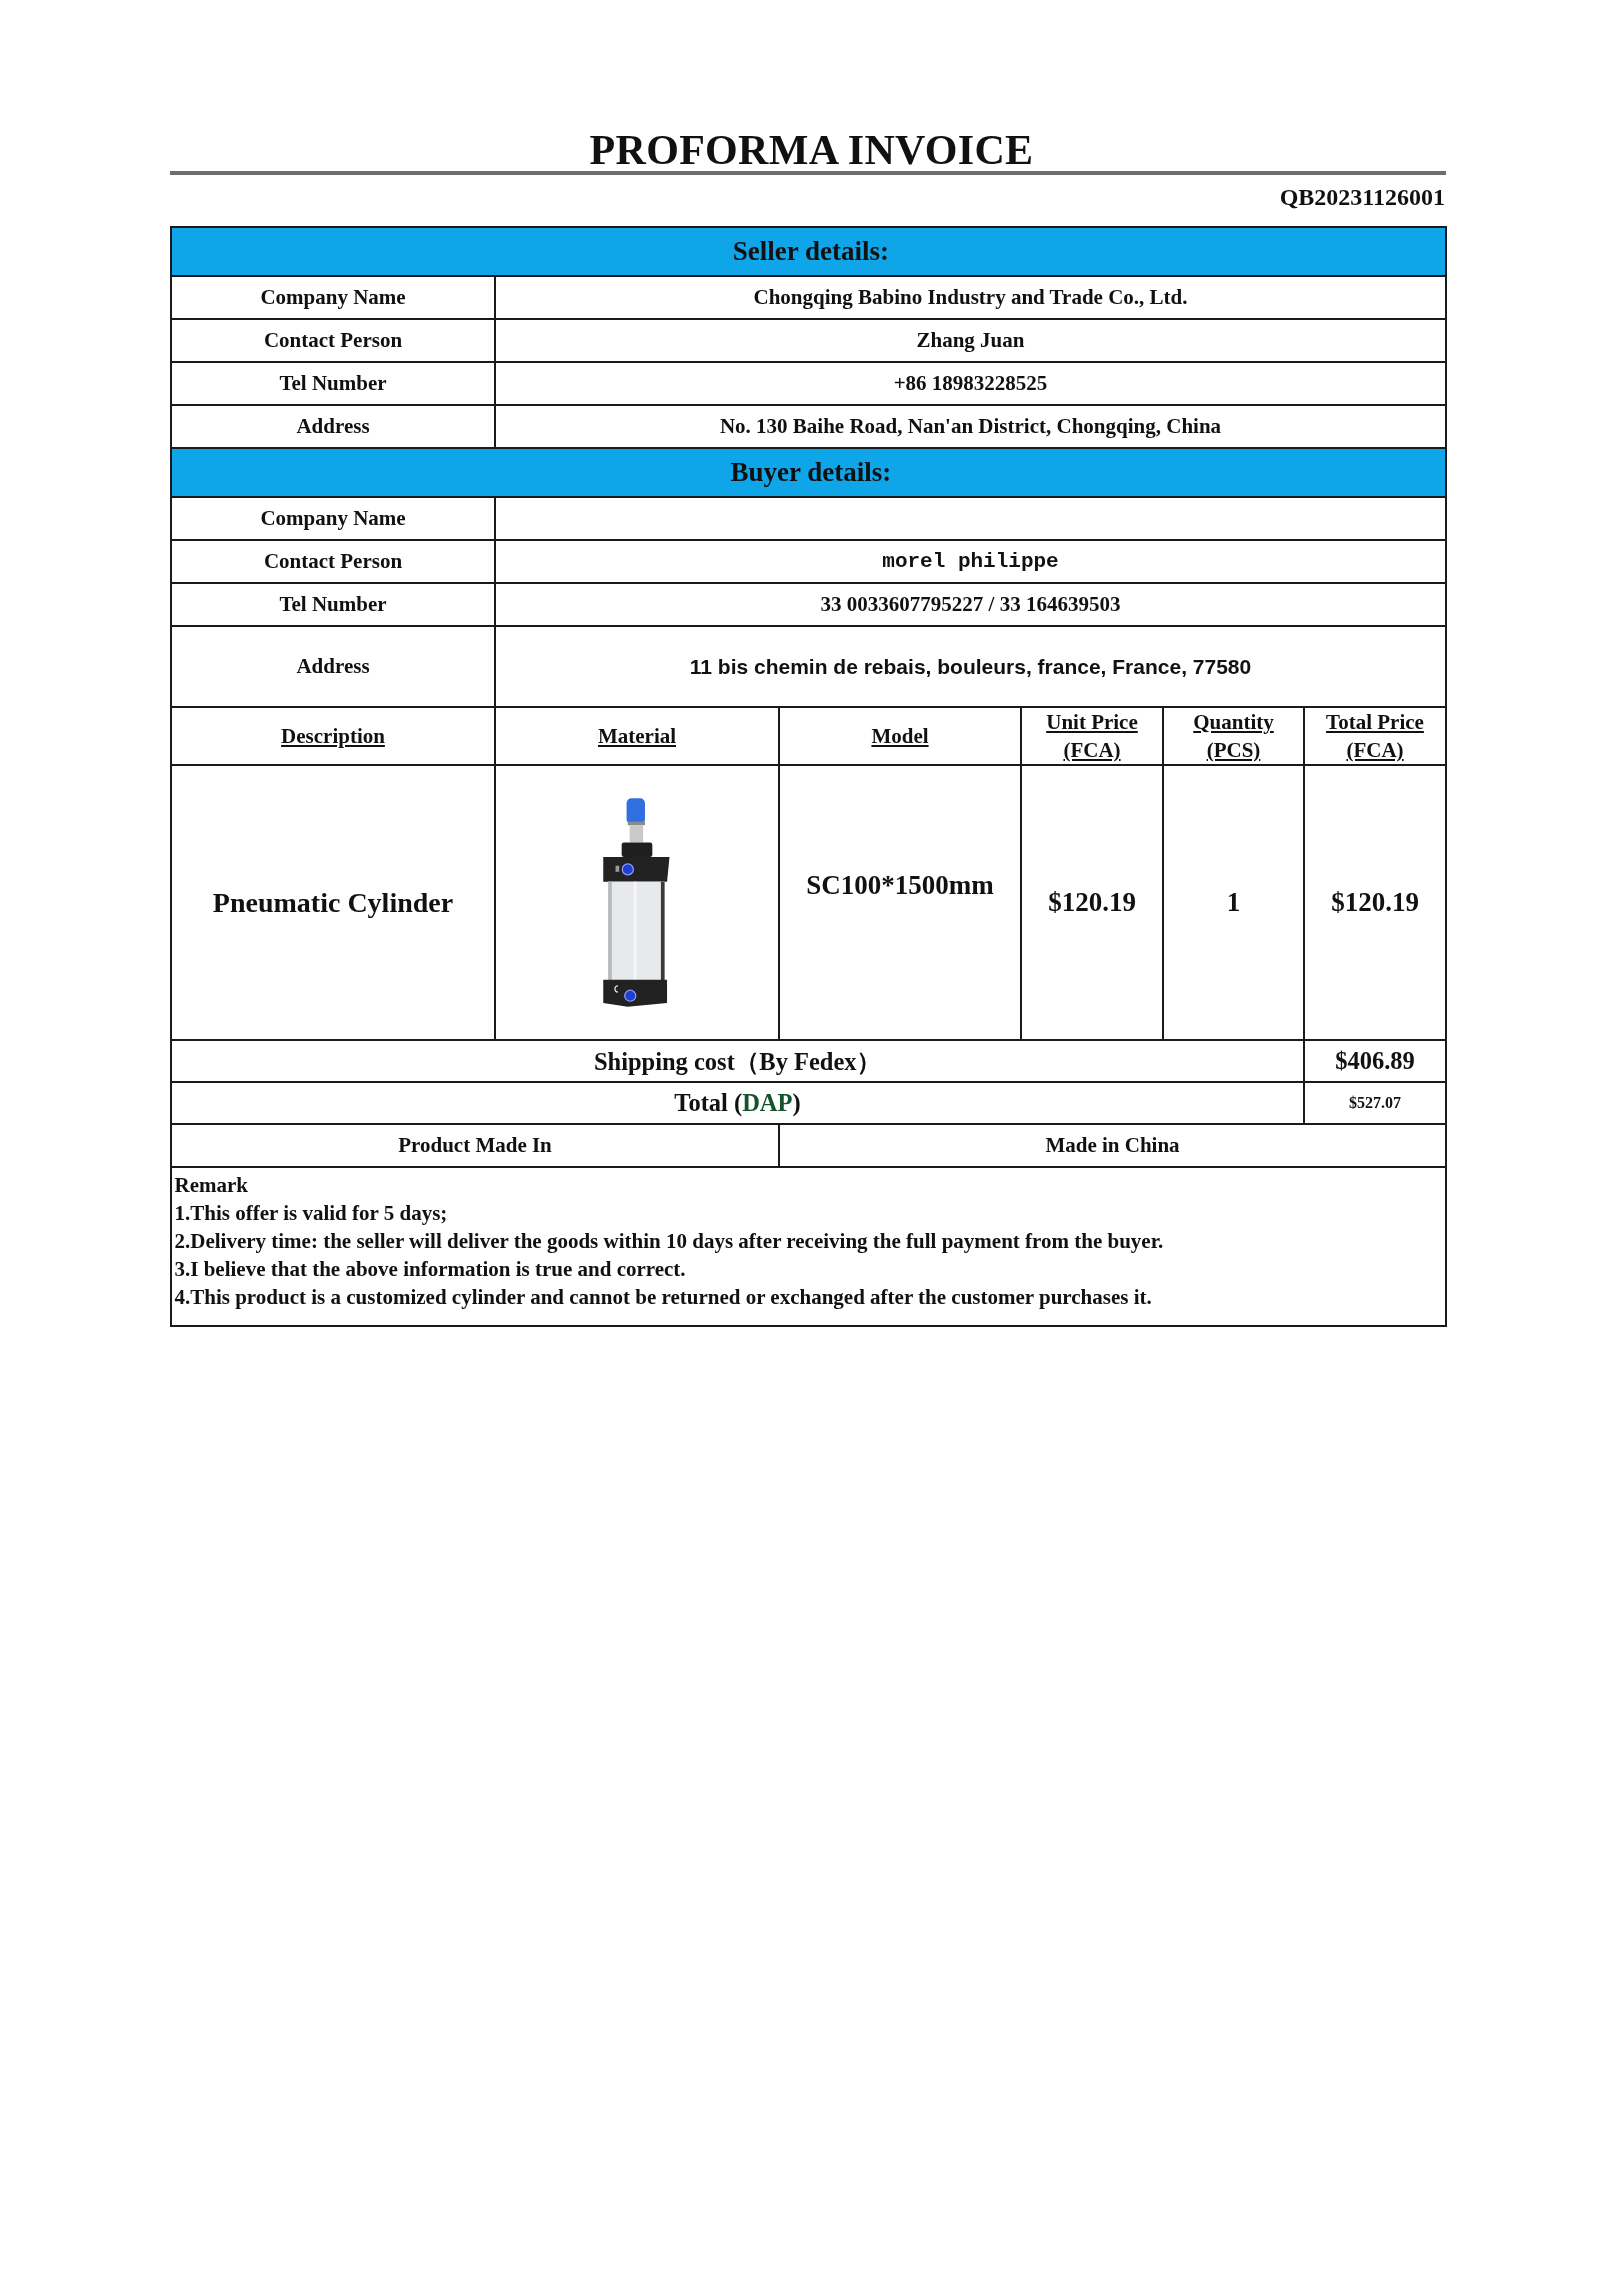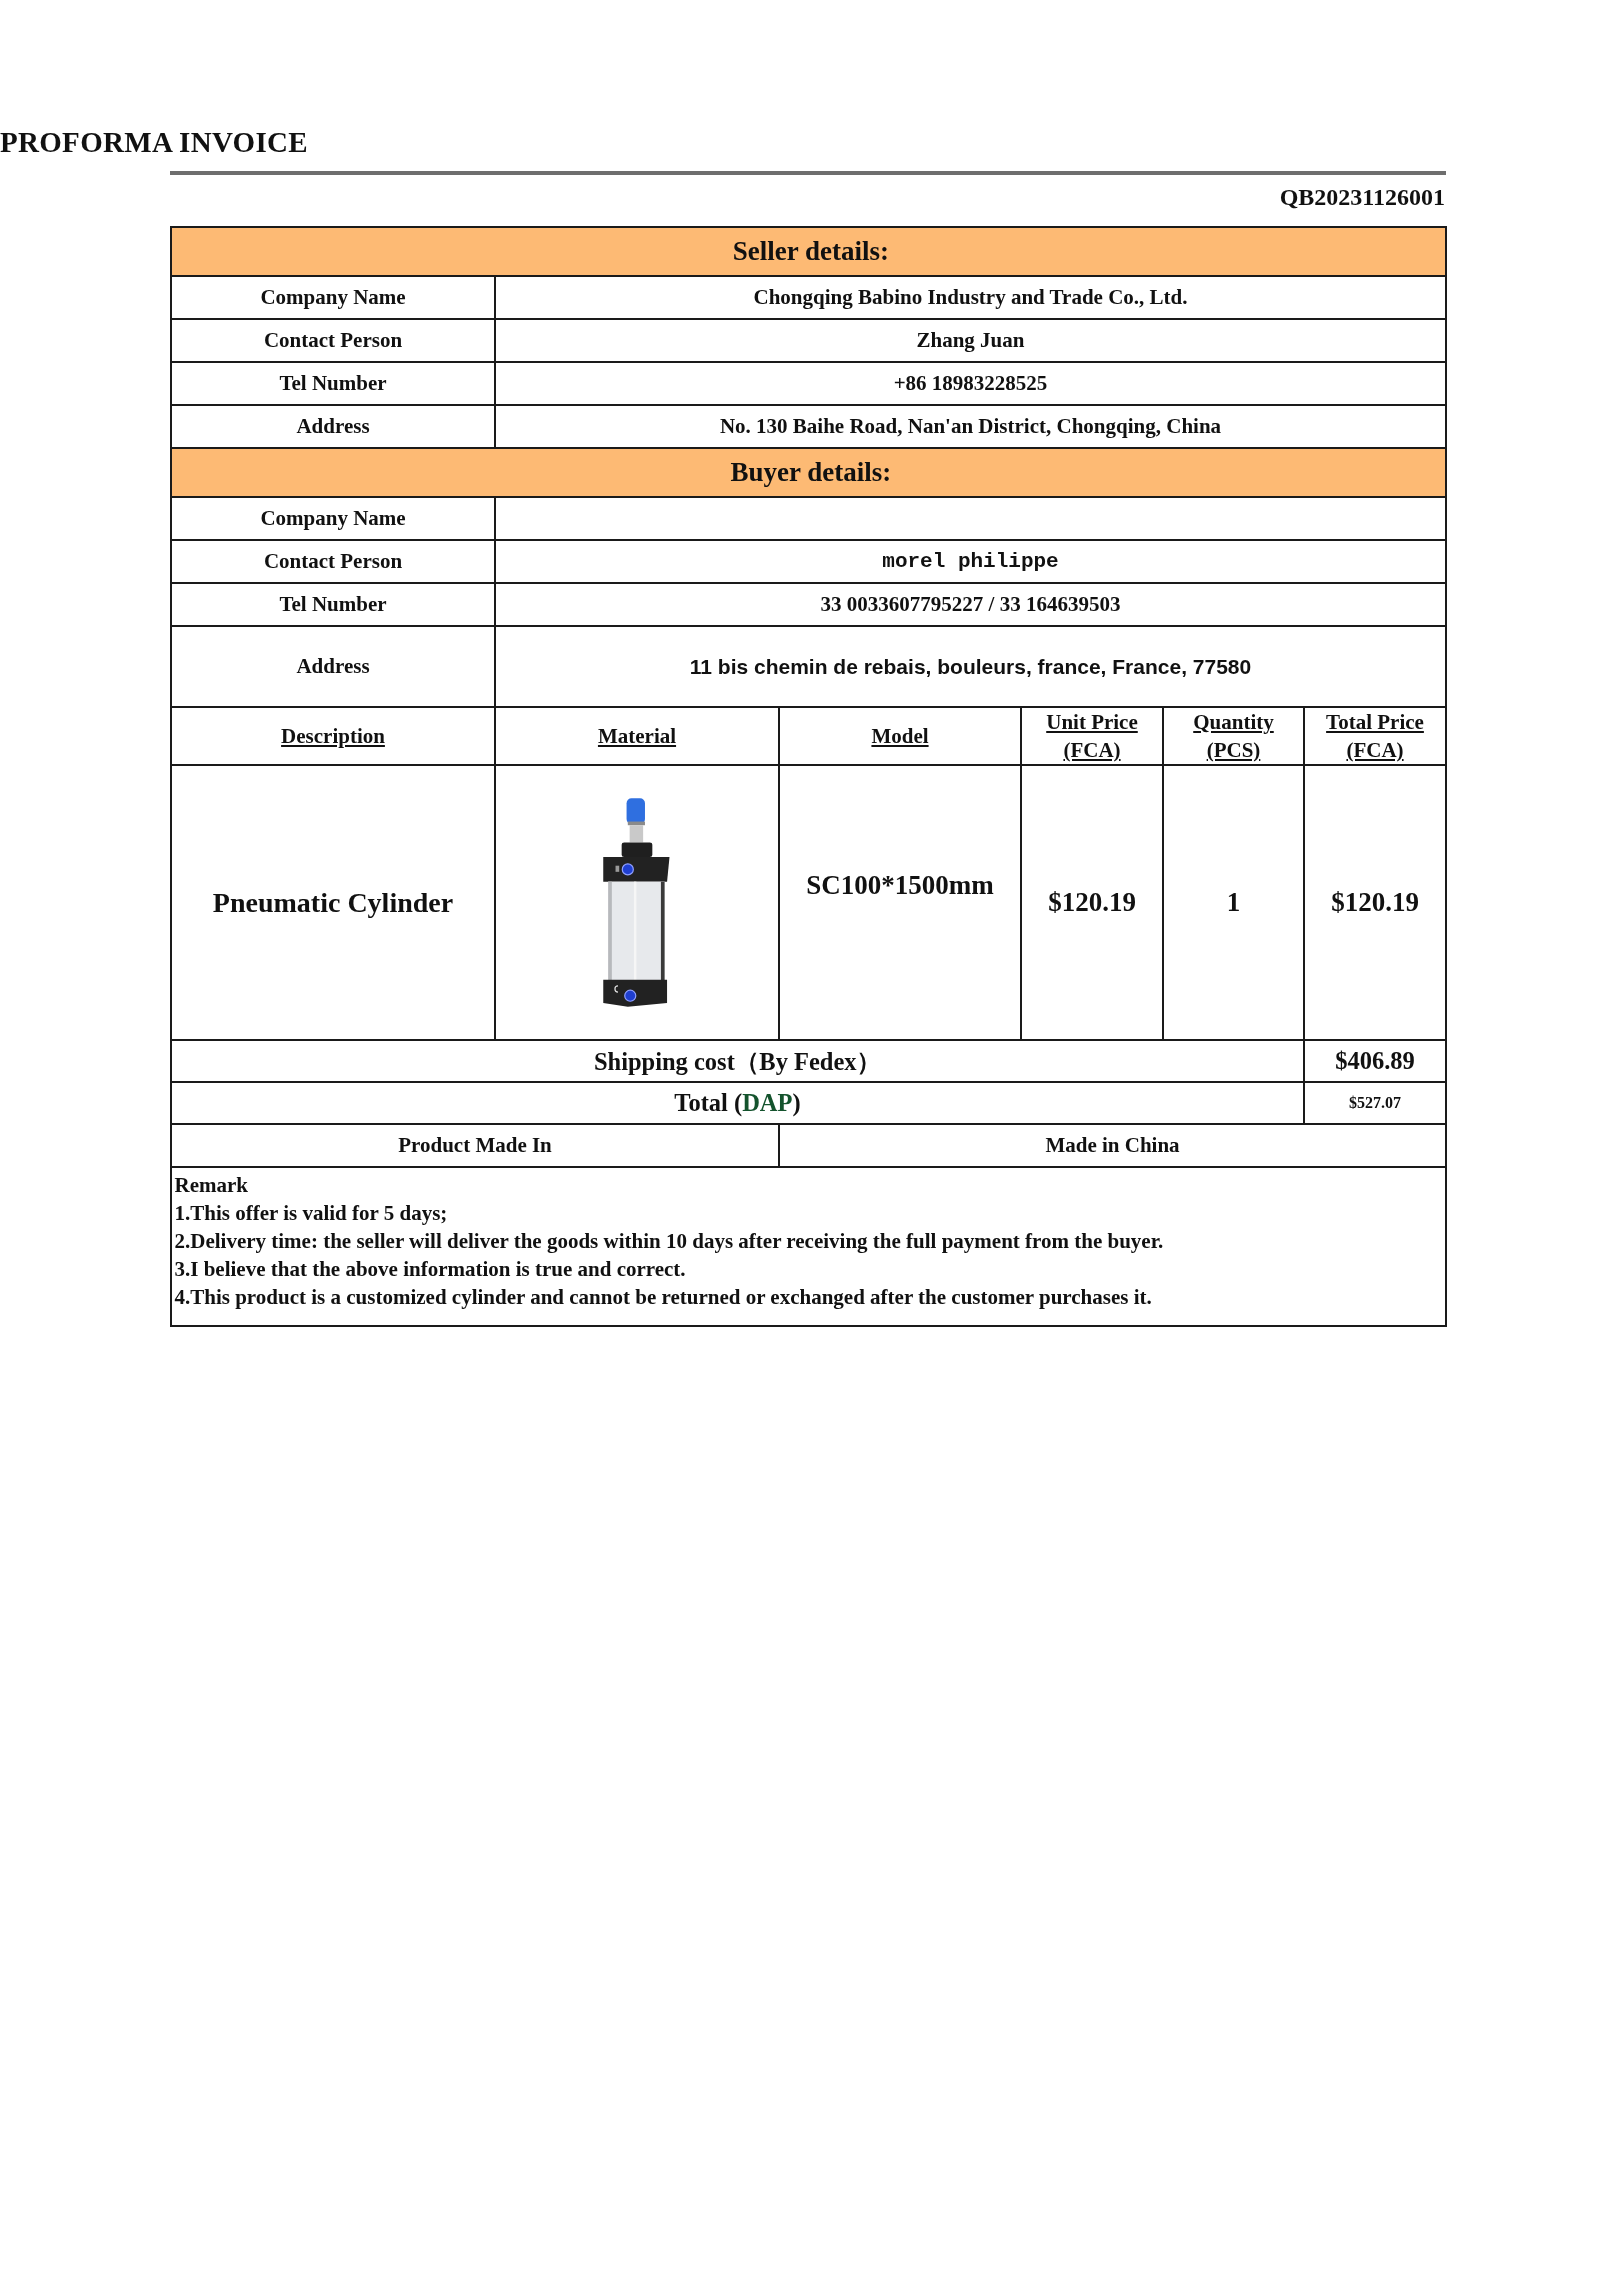--- a/index.html
+++ b/index.html
@@ -1,22 +1,22 @@
 <!DOCTYPE html>
 <html style="font-size:9.8px"><head>
 <meta charset="utf-8">
 <style>
   html, body { margin: 0; padding: 0; background: #ffffff; }
   body { width: 1623px; height: 2295px; position: relative; font-family: "Liberation Serif", serif; color: #111; }
-  .title { position: absolute; left: 0; width: 1623px; top: 126px; text-align: left; font-size: 29px; font-weight: bold; letter-spacing: 0.3px; }
+  .title { position: absolute; left: 0; width: 1623px; top: 126px; text-align: center; font-size: 42px; font-weight: bold; letter-spacing: 0.3px; }
   .title-rule { position: absolute; left: 170px; width: 1276px; top: 171px; height: 3.7px; background: #6e6e6e; }
   .invoice-no { position: absolute; right: 178px; top: 184px; font-size: 24px; font-weight: bold; }
   table.inv { position: absolute; left: 170px; top: 226px; width: 1276px; border-collapse: collapse; table-layout: fixed; }
   table.inv td { border: 2.5px solid #1a1a1a; text-align: center; vertical-align: middle; font-weight: bold; font-size: 21px; padding: 0; }
-  .section { background: #fdba74; text-align: left; font-size: 27px !important; padding-left: 4.9px !important; height: 47px; }
+  .section { background: #0ea5e9; text-align: left; font-size: 27px !important; padding-left: 4.9px !important; height: 47px; }
   .label { font-size: 21px; }
   .row { height: 43px; }
   .addr-row { height: 81px; }
   .sans { font-family: "Liberation Sans", sans-serif; margin-top: 44px; }
   .mono { font-family: "Liberation Mono", monospace; font-size: 21px; }
   .hdr { height: 56px; font-size: 21px; line-height: 28px; text-decoration: underline; }
   .item-row { height: 275px; }
   .item-desc { font-size: 28px !important; }
   .item-model { font-size: 27px !important; vertical-align: top !important; padding-top: 104px !important; }
   .item-price { font-size: 27px !important; }

